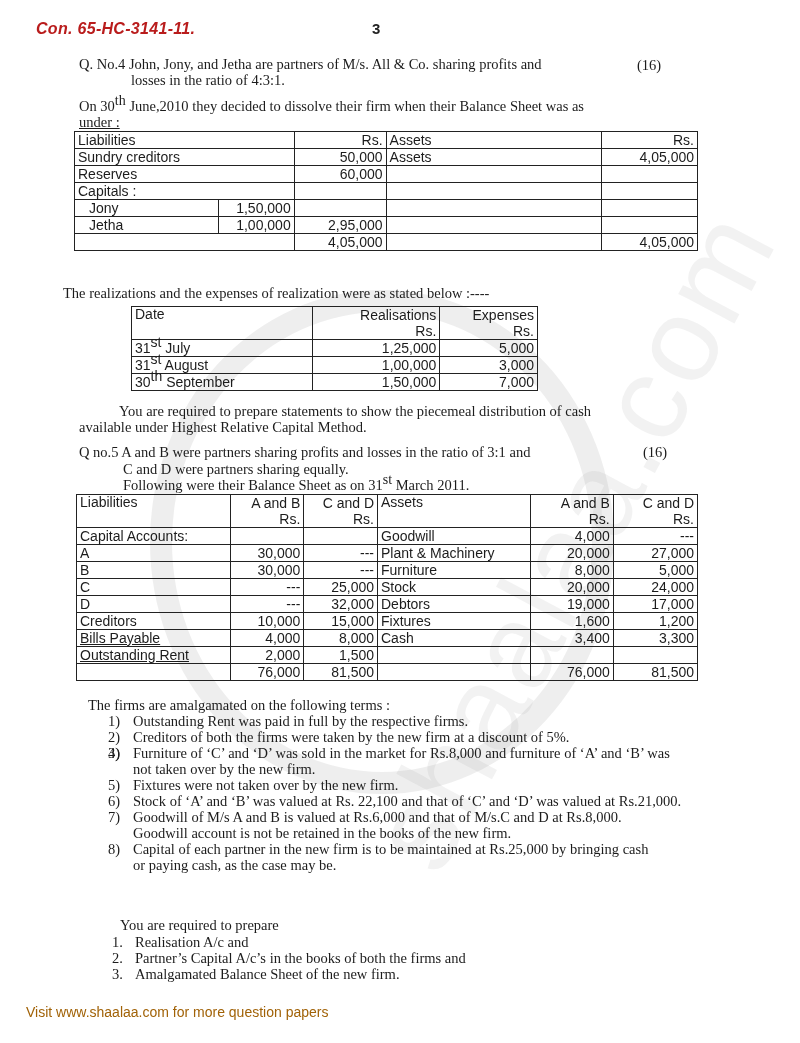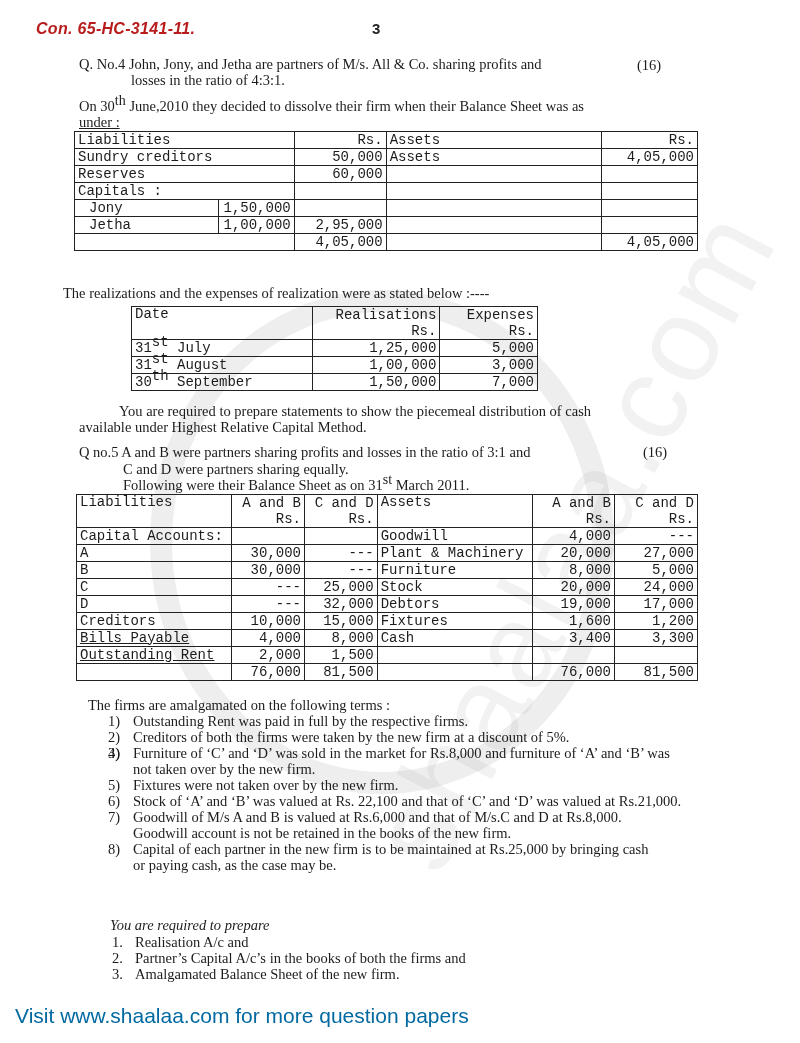--- a/index.html
+++ b/index.html
@@ -13,21 +13,21 @@
     left: 36px; top: 20px; font-family: "Liberation Sans", sans-serif;
     font-weight: bold; font-size: 16px; letter-spacing: 0.3px; color: #b91c1c; font-style: italic;
   }
   .page-num {
     left: 372px; top: 20px; font-family: "Liberation Sans", sans-serif;
     font-weight: bold; font-size: 15px; color: #222;
   }
   .para { font-family: "Liberation Serif", serif; font-size: 14.5px; line-height: 16px; color: #1c1c1c; }
   .marks { font-family: "Liberation Serif", serif; font-size: 14.5px; color: #1c1c1c; }
 
-  table.bs { border-collapse: collapse; position: absolute; font-family: Liberation Mono, monospace; font-size: 14px; color: #1c1c1c; padding-left: 20px; }
+  table.bs { border-collapse: collapse; position: absolute; font-family: Liberation Sans, sans-serif; font-size: 14px; color: #1c1c1c; padding-left: 20px; }
   table.bs td { border: 1.6px solid #222; padding: 0 3px; height: 16px; line-height: 15px; white-space: nowrap; }
   table.bs td.r { text-align: right; }
   table.bs td.ind { padding-left: 14px; }
   .sup { font-size: 14px; vertical-align: super; line-height: 0; }
 
   .terms { left: 108px; top: 713px; width: 600px; }
   .term { position: relative; padding-left: 25px; }
   .term .n { position: absolute; left: 0; top: 0; }
   .req-item { position: relative; padding-left: 23px; }
   .req-item .n { position: absolute; left: 0; }
@@ -36,22 +36,22 @@
     position: absolute; left: 150px; top: 290px; width: 420px; height: 460px;
     border: 22px solid rgba(160,160,160,0.18); border-radius: 50%;
     pointer-events: none;
   }
   .wm-text {
     position: absolute; left: 210px; top: 470px; font-family: "Liberation Sans", sans-serif;
     font-size: 120px; color: rgba(150,150,150,0.12); transform: rotate(-62deg);
     pointer-events: none; letter-spacing: 4px;
   }
   .footer-link {
-    left: 15px; top: 1004px; font-family: "Liberation Sans", sans-serif;
-    font-size: 21px; color: #0369a1;
+    left: 26px; top: 1004px; font-family: "Liberation Sans", sans-serif;
+    font-size: 14px; color: #a16207;
   }
   .turn-over {
     left: 642px; top: 1055px; font-family: "Liberation Sans", sans-serif;
     font-weight: bold; font-size: 15px; color: #222; letter-spacing: 0.5px;
   }
   u.ul { text-decoration: underline; }
 </style>
 </head>
 <body>
 
@@ -275,21 +275,21 @@
   <div class="term"><span class="n">1)</span><span>Outstanding Rent was paid in full by the respective firms.</span></div>
   <div class="term"><span class="n">2)</span><span>Creditors of both the firms were taken by the new firm at a discount of 5%.</span></div>
   <div class="term"><span class="n">3)</span></div>
   <div class="term" style="width:550px;"><span class="n">4)</span><span>Furniture of ‘C’ and ‘D’ was sold in the market for Rs.8,000 and furniture of ‘A’ and ‘B’ was not taken over by the new firm.</span></div>
   <div class="term"><span class="n">5)</span><span>Fixtures were not taken over by the new firm.</span></div>
   <div class="term" style="width:575px;"><span class="n">6)</span><span>Stock of ‘A’ and ‘B’ was valued at Rs. 22,100 and that of ‘C’ and ‘D’ was valued at Rs.21,000.</span></div>
   <div class="term" style="width:540px;"><span class="n">7)</span><span>Goodwill of M/s A and B is valued at Rs.6,000 and that of M/s.C and D at Rs.8,000. Goodwill account is not be retained in the books of the new firm.</span></div>
   <div class="term" style="width:520px;"><span class="n">8)</span><span>Capital of each partner in the new firm is to be maintained at Rs.25,000 by bringing cash or paying cash, as the case may be.</span></div>
 </div>
 
-<div class="abs para" style="left:110px; top:917px;font-style:italic;">You are required to prepare</div>
+<div class="abs para" style="left:120px; top:917px;">You are required to prepare</div>
 <div class="abs para" style="left:112px; top:934px;">
   <div class="req-item"><span class="n">1.</span><span>Realisation A/c and</span></div>
   <div class="req-item"><span class="n">2.</span><span>Partner’s Capital A/c’s in the books of both the firms and</span></div>
   <div class="req-item"><span class="n">3.</span><span>Amalgamated Balance Sheet of the new firm.</span></div>
 </div>
 
 <div class="abs footer-link">Visit www.shaalaa.com for more question papers</div>
 <div class="abs turn-over">[ TURN OVER</div>
 
 </body></html>

